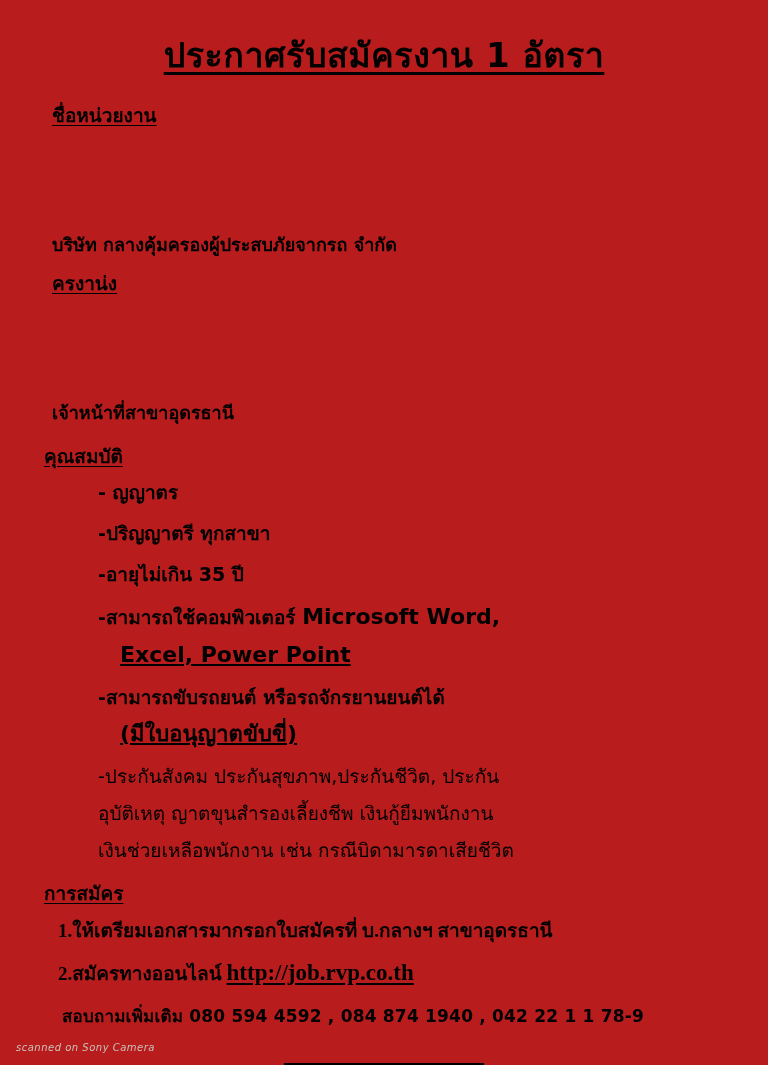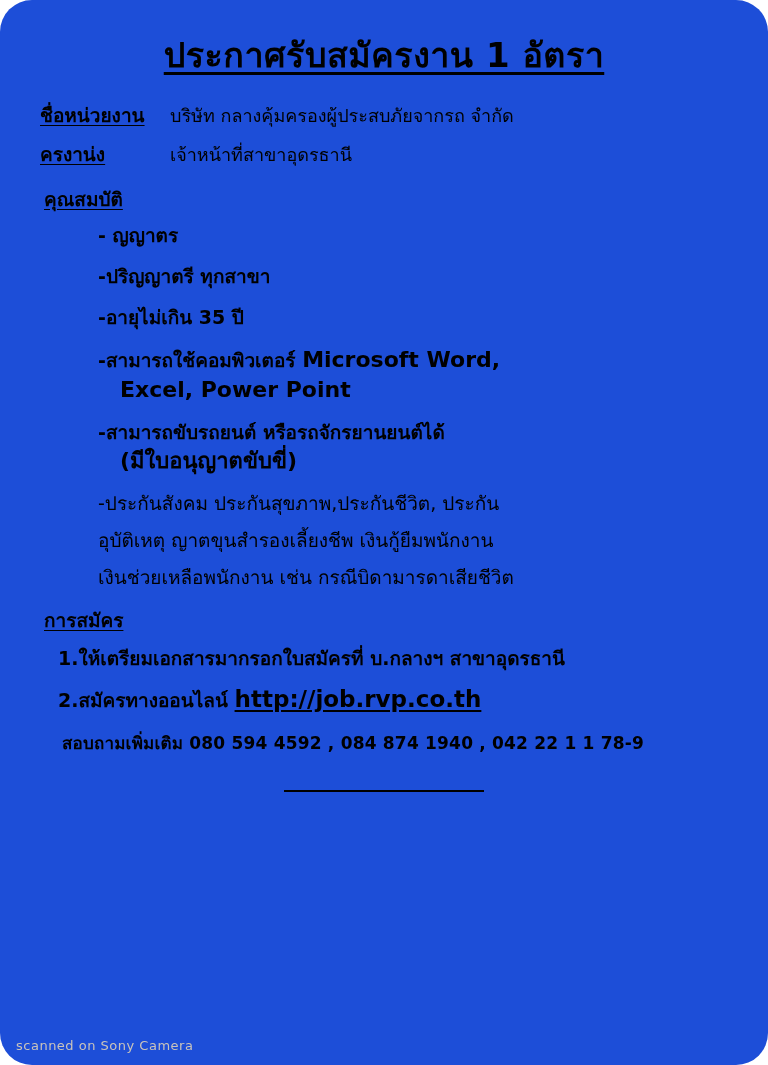--- a/index.html
+++ b/index.html
@@ -12,54 +12,54 @@
     height: 1065px;
     position: relative;
     font-family: "DejaVu Sans", sans-serif;
     color: #000000;
     overflow: hidden;
   }
   .page {
     position: relative;
     width: 768px;
     height: 1065px;
-    background: #1d4ed8;
+    background: #b91c1c;
     box-sizing: border-box;
     padding: 26px 40px 0 40px;
-    border-radius: 32px;
   }
   .doc-title {
     text-align: center;
     font-size: 34px;
     font-weight: bold;
     letter-spacing: 0.5px;
     text-decoration: underline;
     text-underline-offset: 5px;
     margin: 8px 0 26px 0;
     line-height: 1.25;
   }
   .row {
     display: flex;
     align-items: baseline;
-    margin: 0 0 14px 0;
+    margin: 0 0 14px 12px;
     font-size: 19px;
     line-height: 1.35;
+    flex-direction: column;
   }
   .lbl {
     font-weight: bold;
     text-decoration: underline;
     text-underline-offset: 3px;
     white-space: nowrap;
   }
   .lbl-w {
     width: 130px;
     flex: 0 0 130px;
   }
   .val {
-    font-weight: normal;
+    font-weight: bold;
     font-size: 18px;
   }
   .section-head {
     font-weight: bold;
     text-decoration: underline;
     text-underline-offset: 3px;
     font-size: 19px;
     margin: 16px 0 12px 4px;
   }
   .bullets {
@@ -72,21 +72,22 @@
     font-size: 19px;
     line-height: 1.0;
     margin: 0 0 22px 0;
   }
   .big {
     font-size: 22px;
   }
   .cont {
     display: block;
     margin-left: 22px;
-    margin-top: 8px;
+    margin-top: 16px;
+    text-decoration: underline;
   }
   .welfare {
     margin: 0 0 0 58px;
     padding: 0;
     list-style: none;
   }
   .welfare li {
     font-weight: normal;
     font-size: 19px;
     line-height: 1.0;
@@ -95,20 +96,21 @@
   .apply-list {
     margin: 0 0 0 18px;
     padding: 0;
     list-style: none;
   }
   .apply-list li {
     font-weight: bold;
     font-size: 19px;
     margin: 0 0 16px 0;
     line-height: 1.2;
+    font-family: Liberation Serif, serif;
   }
   .url {
     font-size: 23px;
     font-weight: bold;
     text-decoration: underline;
     text-underline-offset: 3px;
   }
   .contact {
     font-weight: bold;
     font-size: 17px;
@@ -118,24 +120,25 @@
   .bottom-rule {
     width: 200px;
     height: 0;
     border-top: 2px solid #000;
     margin: 34px auto 0 auto;
   }
   .watermark {
     position: absolute;
     left: 16px;
     bottom: 12px;
-    font-size: 13px;
+    font-size: 10px;
     color: #c9c3bb;
     letter-spacing: 0.5px;
     user-select: none;
+    font-style: italic;
   }
 </style>
 </head>
 <body>
 
 <div class="page">
 
   <div class="doc-title">ประกาศรับสมัครงาน 1 อัตรา</div>
 
   <div class="row">

